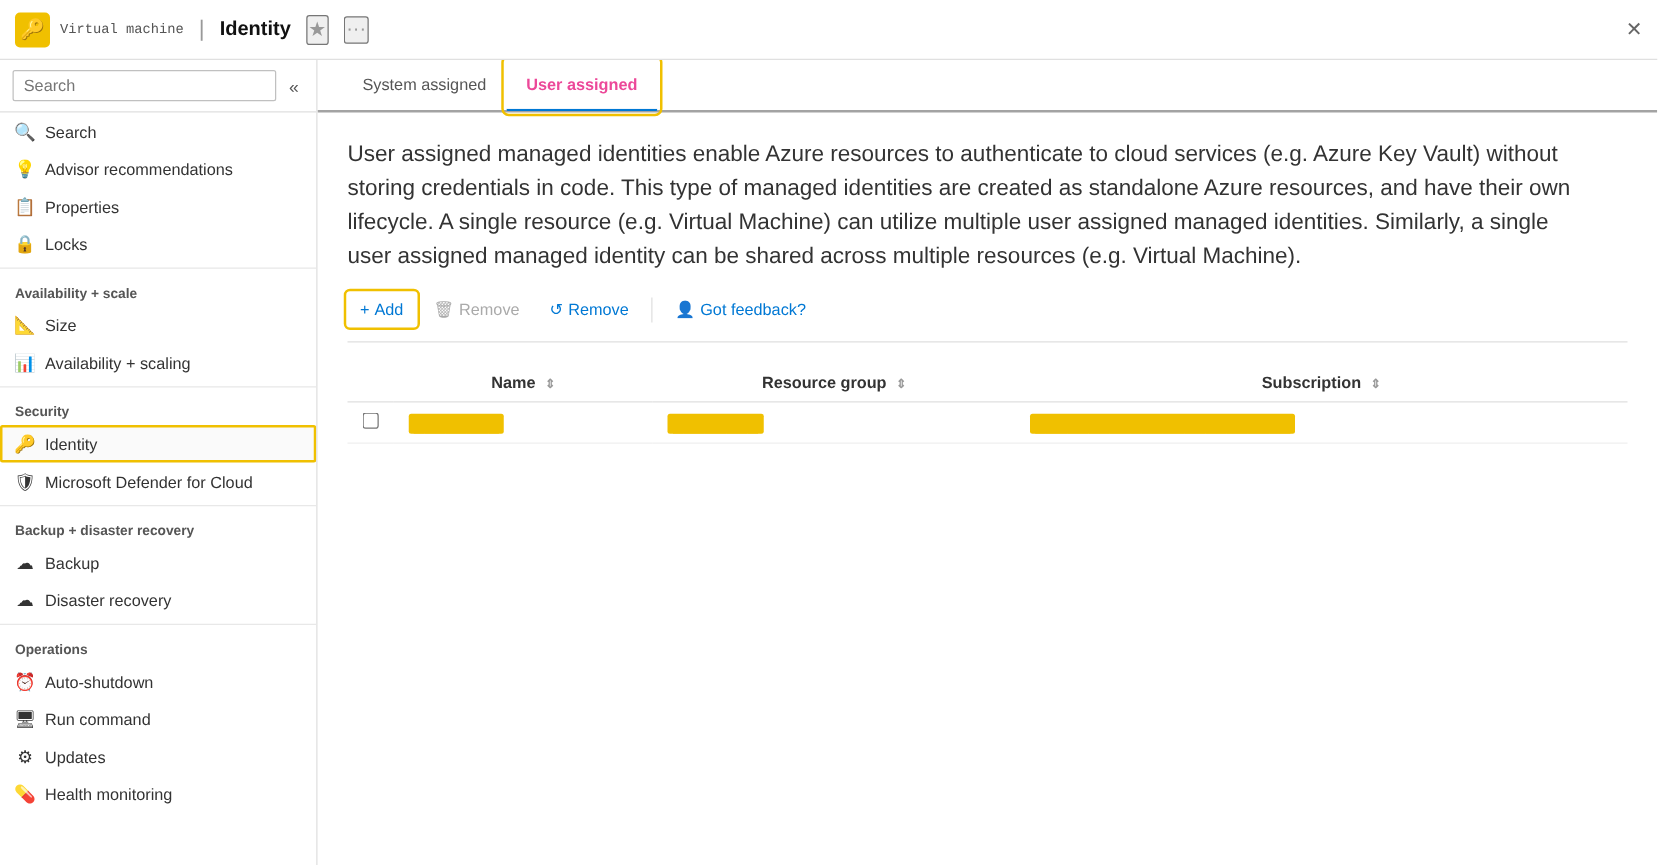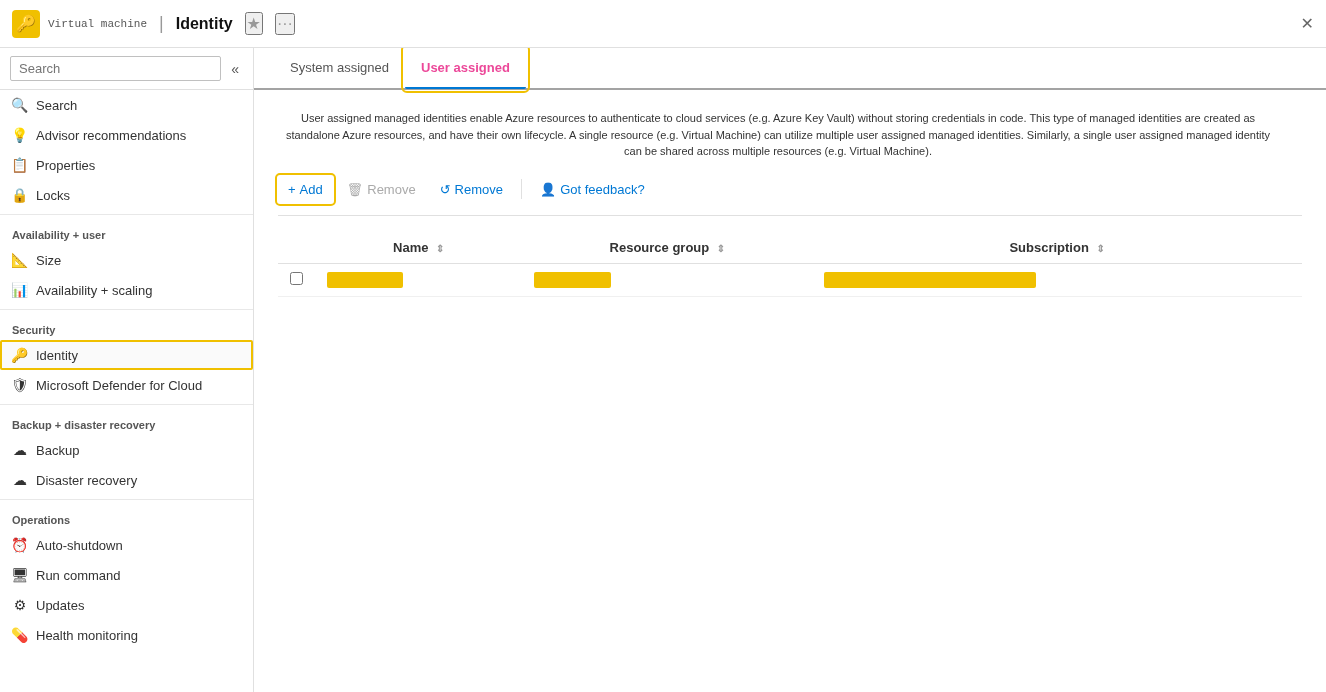--- a/index.html
+++ b/index.html
@@ -76,23 +76,22 @@
     }
     .tab.active {
       color: #ec4899; border-bottom: 2px solid #0078d4; font-weight: 600;
       outline: 2px solid #f0c000; outline-offset: 2px; border-radius: 2px;
     }
 
     
     .content-body { padding: 20px 24px; }
 
     .description-text {
-      font-size: 11px; color: #333; line-height: 1.5; max-width: 1000px;
+      font-size: 18px; color: #333; line-height: 1.5; max-width: 1000px;
       margin-bottom: 16px;
-      text-align: center;
     }
 
     
     .toolbar {
       display: flex; align-items: center; gap: 4px; margin-bottom: 16px;
       padding-bottom: 12px; border-bottom: 1px solid #e0e0e0;
     }
     .toolbar-btn {
       display: flex; align-items: center; gap: 4px;
       padding: 6px 10px; font-size: 13px; color: #0078d4;
@@ -161,21 +160,21 @@
         </div>
         <div class="sidebar-item">
           <span class="sidebar-item-icon">📋</span>
           <span>Properties</span>
         </div>
         <div class="sidebar-item">
           <span class="sidebar-item-icon">🔒</span>
           <span>Locks</span>
         </div>
         <div class="sidebar-divider"></div>
-        <div class="sidebar-section-label">Availability + user</div>
+        <div class="sidebar-section-label">Availability + scale</div>
         <div class="sidebar-item">
           <span class="sidebar-item-icon">📐</span>
           <span>Size</span>
         </div>
         <div class="sidebar-item">
           <span class="sidebar-item-icon">📊</span>
           <span>Availability + scaling</span>
         </div>
         <div class="sidebar-divider"></div>
         <div class="sidebar-section-label">Security</div>

